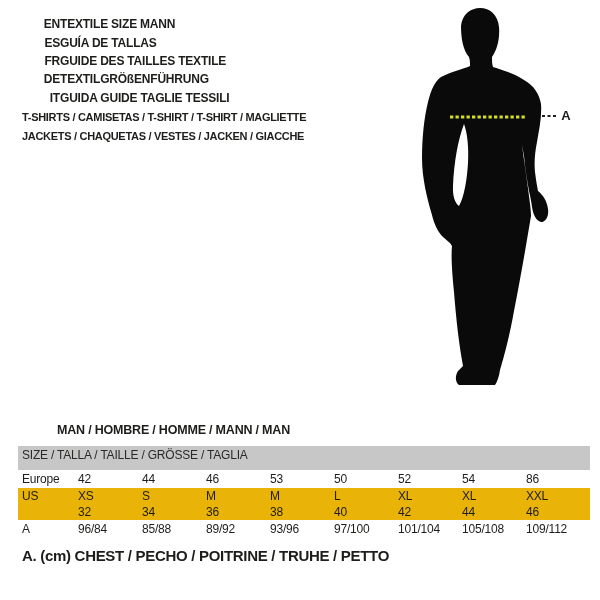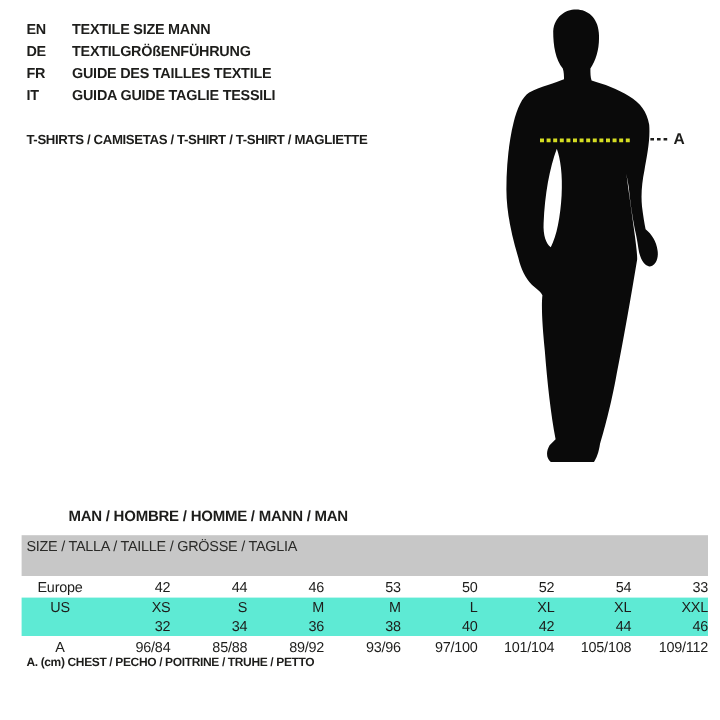--- a/index.html
+++ b/index.html
@@ -10,81 +10,86 @@
     color:#1d1d1b;
   }
   .canvas {
     position:relative; width:600px; height:600px;
     background:#ffffff; overflow:hidden;
   }
 
   
   .lang-list { position:absolute; top:15px; left:22px; }
   .lang-row { display:flex; height:18.4px; align-items:center;
-              font-weight:bold; font-size:12px; letter-spacing:-0.2px; }
+              font-weight:bold; font-size:12px; letter-spacing:-0.2px;text-align:right; }
   .lang-code { width:38px; }
 
   
   .categories { position:absolute; top:108px; left:22px;
                 font-weight:bold; font-size:11px; letter-spacing:-0.3px;
                 line-height:18.5px; white-space:nowrap; }
 
   
   .figure { position:absolute; left:395px; top:0; width:205px; height:400px; }
   .measure-label { position:absolute; left:558px; top:108px; width:16px;
                    text-align:center; font-weight:bold; font-size:13px; }
 
   
   .section-title { position:absolute; top:423px; left:21px;
                    font-weight:bold; font-size:12.5px; letter-spacing:-0.2px;padding-left:36px; }
 
   
   .size-table { position:absolute; top:446px; left:18px; width:572px;
                 font-size:12px; letter-spacing:-0.2px; }
-  .t-header { background:#c7c7c7; height:34px; line-height:18px;
+  .t-header { background:#c7c7c7; height:24px; line-height:18px;
               padding-left:4px; color:#2a2a28; }
   .t-row { display:grid; grid-template-columns:60px repeat(8,1fr);
            align-items:center; }
-  .t-row .cell { text-align:right; }
-  .t-row .rowlabel { text-align:center; padding-left:4px; }
+  .t-row .cell { text-align:left; }
+  .t-row .rowlabel { text-align:left; padding-left:4px; }
   .row-plain { height:18px; }
-  .row-us { background:#5eead4; }
+  .row-us { background:#eab308; }
   .row-us .t-row { height:16px; }
 
   
   .footnote { position:absolute; top:547px; left:22px;
-              font-weight:bold; font-size:10px; letter-spacing:-0.3px;
+              font-weight:bold; font-size:15px; letter-spacing:-0.3px;
               white-space:nowrap; }
 </style>
 </head>
 <body>
 
 <div class="canvas">
 
   <div class="lang-list">
     <div class="lang-row">
       <span class="lang-code">EN</span>
       <span class="lang-label">TEXTILE SIZE MANN</span>
     </div>
     <div class="lang-row">
-      <span class="lang-code">DE</span>
-      <span class="lang-label">TEXTILGRÖßENFÜHRUNG</span>
+      <span class="lang-code">ES</span>
+      <span class="lang-label">GUÍA DE TALLAS</span>
     </div>
     <div class="lang-row">
       <span class="lang-code">FR</span>
       <span class="lang-label">GUIDE DES TAILLES TEXTILE</span>
+    </div>
+    <div class="lang-row">
+      <span class="lang-code">DE</span>
+      <span class="lang-label">TEXTILGRÖßENFÜHRUNG</span>
     </div>
     <div class="lang-row">
       <span class="lang-code">IT</span>
       <span class="lang-label">GUIDA GUIDE TAGLIE TESSILI</span>
     </div>
   </div>
 
   <div class="categories">
     <div>T-SHIRTS / CAMISETAS / T-SHIRT / T-SHIRT / MAGLIETTE</div>
+    <div>JACKETS / CHAQUETAS / VESTES / JACKEN / GIACCHE</div>
   </div>
 
   <svg class="figure" viewBox="0 0 205 400" width="205" height="400" xmlns="http://www.w3.org/2000/svg">
     <path fill="#0a0a0a" d="
       M 85 8
       C 95 8 103 15 104 27
       C 105 39 102 50 97 57
       C 97 61 97 64 98 67
       C 108 70 120 74 129 80
       C 139 86 144 93 146 104
@@ -136,21 +141,21 @@
 
     <div class="t-row row-plain">
       <span class="rowlabel">Europe</span>
       <span class="cell">42</span>
       <span class="cell">44</span>
       <span class="cell">46</span>
       <span class="cell">53</span>
       <span class="cell">50</span>
       <span class="cell">52</span>
       <span class="cell">54</span>
-      <span class="cell">33</span>
+      <span class="cell">86</span>
     </div>
 
     <div class="row-us">
       <div class="t-row">
         <span class="rowlabel">US</span>
         <span class="cell">XS</span>
         <span class="cell">S</span>
         <span class="cell">M</span>
         <span class="cell">M</span>
         <span class="cell">L</span>

